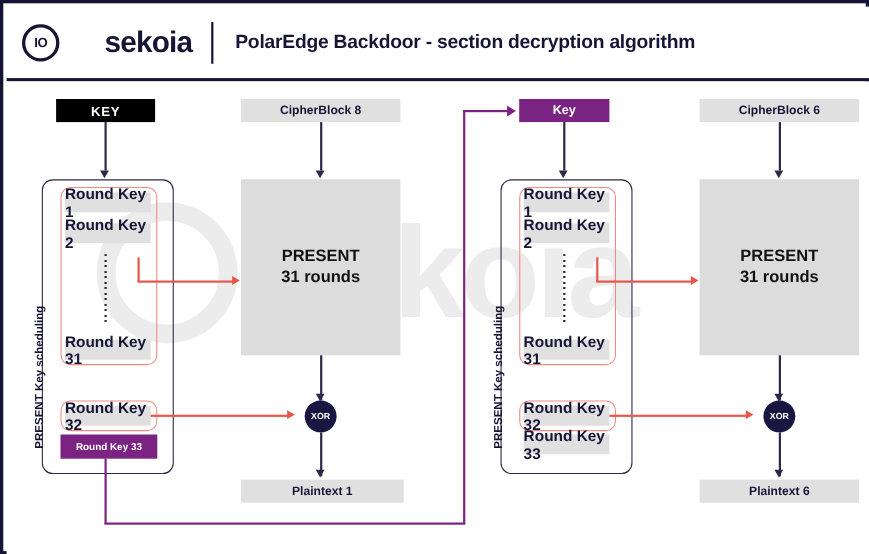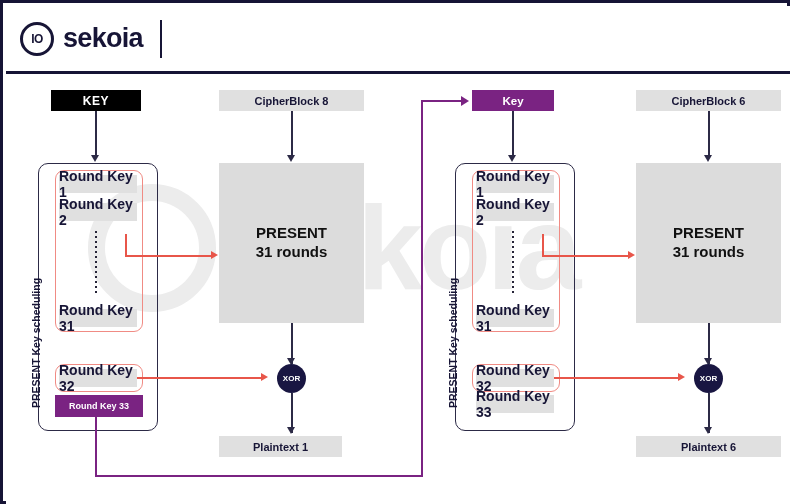--- a/index.html
+++ b/index.html
@@ -22,20 +22,21 @@
     position:absolute;left:3px;top:3px;
     width:784px;height:68px;
     box-sizing:border-box;
     border-bottom:3px solid #161435;
     background:#ffffff;
     display:flex;align-items:center;
   }
   #logo-wrap{
     display:flex;align-items:center;
     margin-left:14px;
+    gap:32px;
   }
   #logo-mark{
     width:34px;height:34px;border-radius:50%;
     border:3.5px solid #171536;
     display:flex;align-items:center;justify-content:center;
     box-sizing:border-box;
   }
   #logo-mark .io{
     font-size:12px;font-weight:bold;color:#171536;
     letter-spacing:-0.5px;line-height:1;
@@ -171,20 +172,21 @@
 <div id="page">
 
   <div id="header">
     <div id="logo-wrap">
       <div id="logo-mark">
         <span class="io">IO</span>
       </div>
       <div id="logo-text">sekoia</div>
     </div>
     <div id="header-divider"></div>
+    <div id="header-title">PolarEdge Backdoor - section decryption algorithm</div>
   </div>
 
   <div id="canvas">
 
     <div id="watermark">
       <div id="wm-mark"></div>
       <div id="wm-text">sekoia</div>
     </div>
 
     <div class="node black-box" style="left:45px;top:16px;width:90px;height:21px;">KEY</div>
@@ -221,21 +223,21 @@
       <span>PRESENT</span>
       <span>31 rounds</span>
     </div>
     <div class="vline" style="left:285px;top:249px;height:41px;"></div>
     <div class="arrow-down" style="left:281px;top:284px;"></div>
 
     <div class="xor" style="left:271px;top:290px;">XOR</div>
     <div class="vline" style="left:285px;top:319px;height:40px;"></div>
     <div class="arrow-down" style="left:281px;top:353px;"></div>
 
-    <div class="node gray-box" style="left:213px;top:362px;width:123px;height:21px;">Plaintext 1</div>
+    <div class="node gray-box" style="left:213px;top:362px;width:148px;height:21px;">Plaintext 1</div>
 
     <div class="vline-purple" style="left:89px;top:343px;height:59px;"></div>
     <div class="hline-purple" style="left:89px;top:401px;width:328px;"></div>
     <div class="vline-purple" style="left:415px;top:26px;height:376px;"></div>
     <div class="hline-purple" style="left:415px;top:26px;width:42px;"></div>
     <div class="arrow-right-purple" style="left:455px;top:22px;"></div>
 
     <div class="node purple-box" style="left:466px;top:16px;width:82px;height:21px;">Key</div>
     <div class="vline" style="left:506px;top:37px;height:44px;"></div>
     <div class="arrow-down" style="left:502px;top:81px;"></div>

